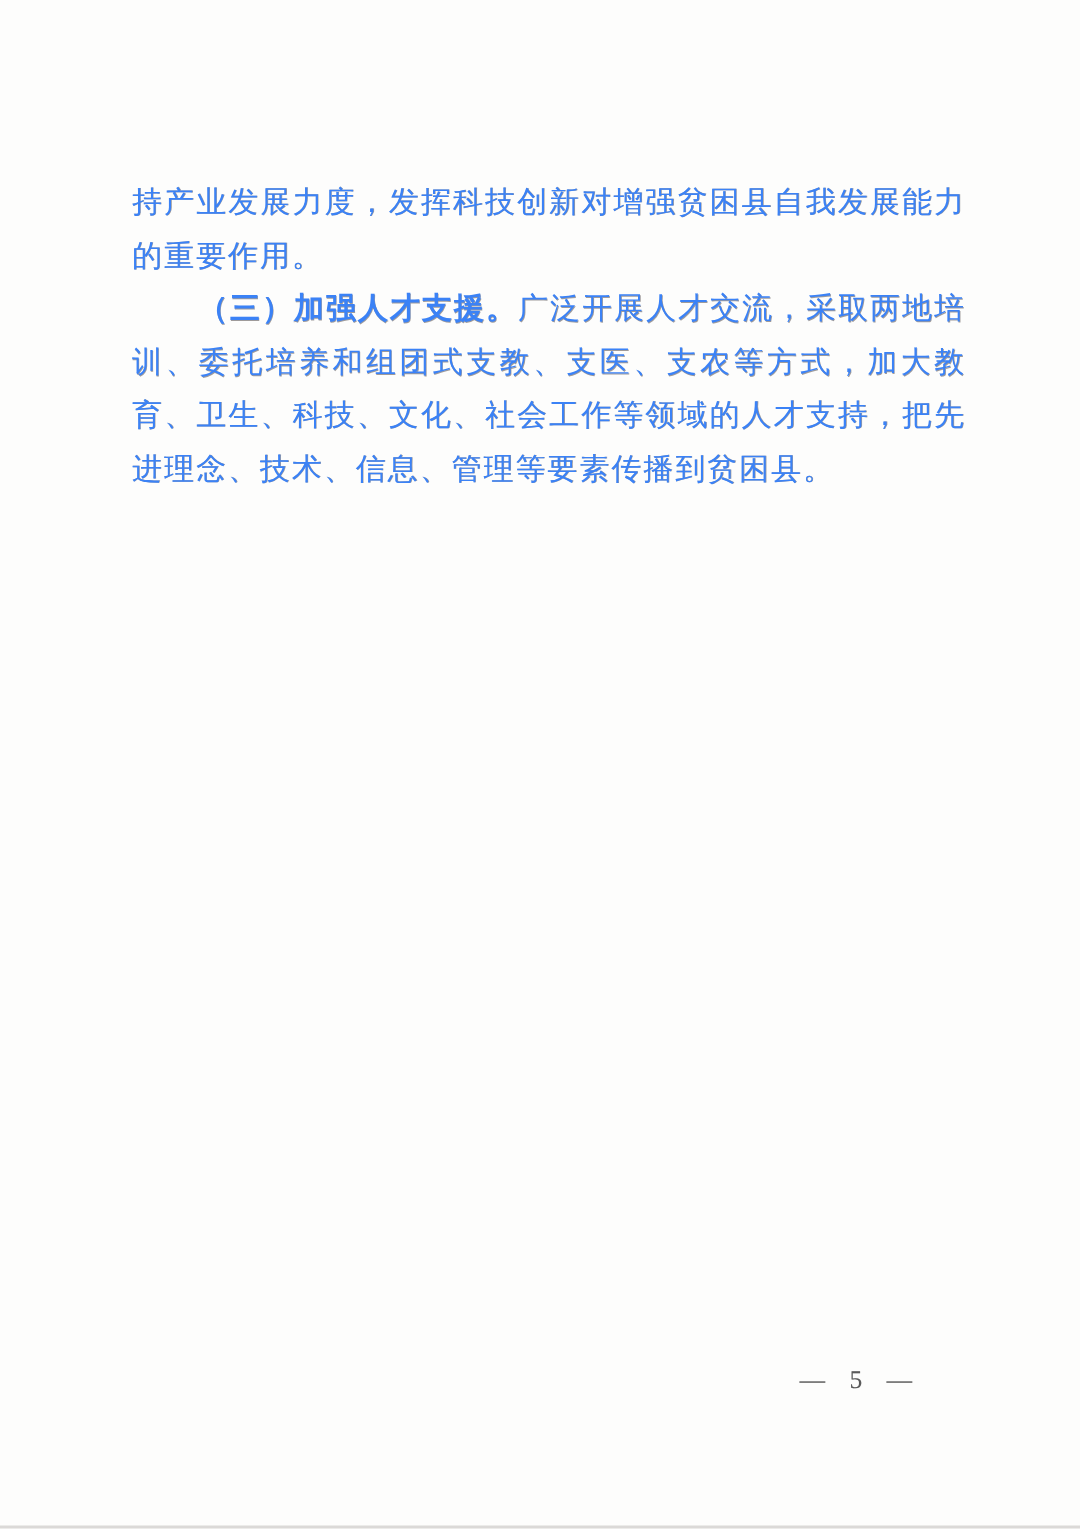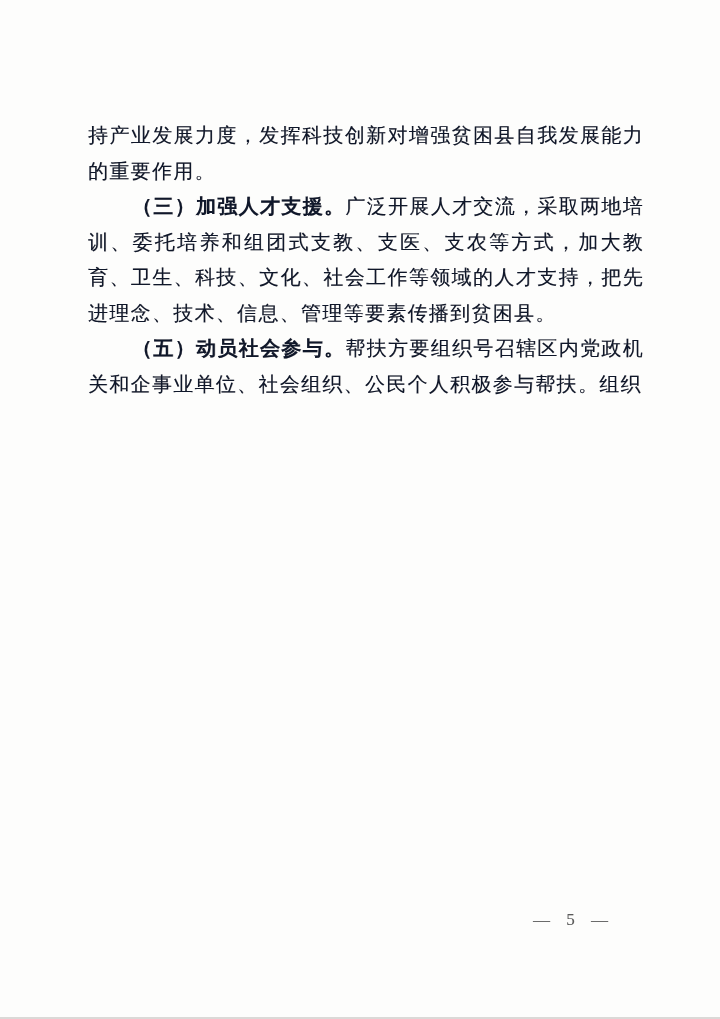--- a/index.html
+++ b/index.html
@@ -21,21 +21,21 @@
     bottom: 0;
     width: 100%;
     height: 2px;
     background: rgba(120,110,105,0.25);
   }
   .text-block {
     position: absolute;
     left: 88px;
     top: 118px;
     width: 556px;
-    color: #0f172a;
+    color: #3b82f6;
   }
   .text-block p {
     margin: 0;
     font-size: 20px;
     line-height: 35.5px;
     letter-spacing: 1.3px;
     text-align: justify;
     text-justify: inter-character;
     
     text-shadow: 0.4px 0.4px 0 rgba(45,35,35,0.45);
@@ -63,21 +63,20 @@
 <div class="page">
 
   <div class="text-block">
 
     <p><span class="lead"></span><span>持产业发展力度，发挥科技创新对增强贫困县自我发展能力的重要作用。</span></p>
 
 
     <p class="indent"><span class="lead">（三）加强人才支援。</span><span>广泛开展人才交流，采取两地培训、委托培养和组团式支教、支医、支农等方式，加大教育、卫生、科技、文化、社会工作等领域的人才支持，把先进理念、技术、信息、管理等要素传播到贫困县。</span></p>
 
 
-    <p class="indent"><span class="lead">（五）动员社会参与。</span><span>帮扶方要组织号召辖区内党政机关和企事业单位、社会组织、公民个人积极参与帮扶。组织</span></p>
 
   </div>
 
   <div class="page-number">— 5 —</div>
 
   <div class="scan-edge"></div>
 
 </div>
 
 </body></html>

